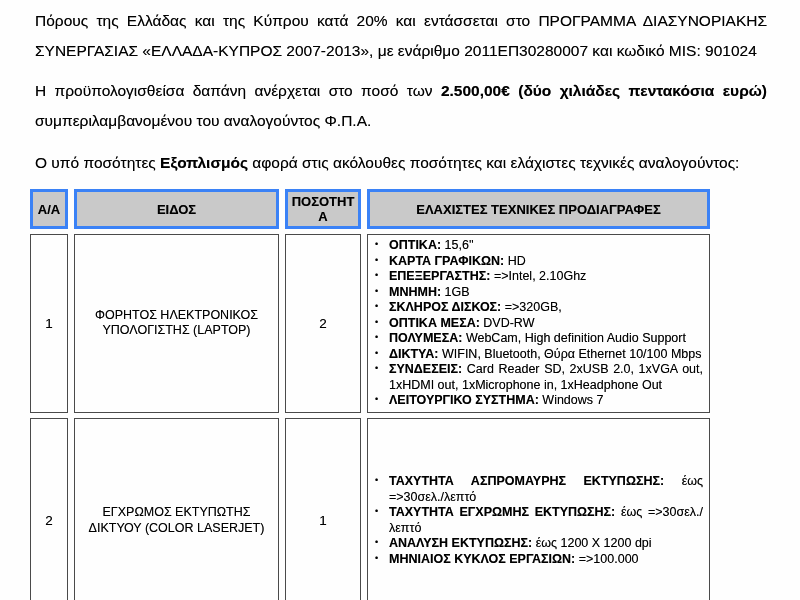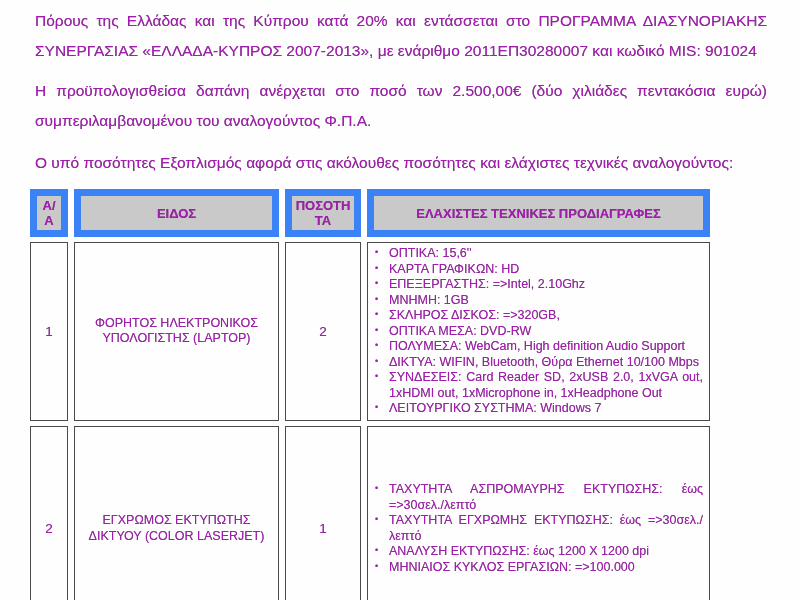--- a/index.html
+++ b/index.html
@@ -5,43 +5,43 @@
   html, body { margin: 0; padding: 0; }
   .page {
     position: relative;
     width: 800px;
     height: 600px;
     background: #fefefe;
     overflow: hidden;
     box-sizing: border-box;
     padding: 6px 33px 0 35px;
     font-family: "Liberation Sans", "DejaVu Sans", sans-serif;
-    color: #a21caf;
+    color: #000000;
     text-shadow: 0 0 0.5px rgba(40,40,40,0.55);
   }
   p.para {
     font-size: 15.5px;
     line-height: 30px;
     text-align: justify;
     margin: 0 0 12px 0;
   }
   p.para.p1 { margin-bottom: 10px; }
-  p.para b, .spec b { font-weight: normal; }
+  p.para b, .spec b { font-weight: bold; }
 
   table.eq {
     border-collapse: separate;
     border-spacing: 6px 5px;
     table-layout: fixed;
     width: 692px;
     margin: -6px 0 0 -11px;
   }
   table.eq thead tr { background: #c9c9c9; }
   table.eq th {
     background: #c9c9c9;
-    border: 7px solid #3b82f6;
+    border: 3px solid #3b82f6;
     font-size: 13px;
     font-weight: bold;
     text-align: center;
     vertical-align: middle;
     height: 32px;
     padding: 1px 2px;
     line-height: 15px;
     overflow: hidden;
   }
   table.eq th.h-qty { word-break: break-all; }

